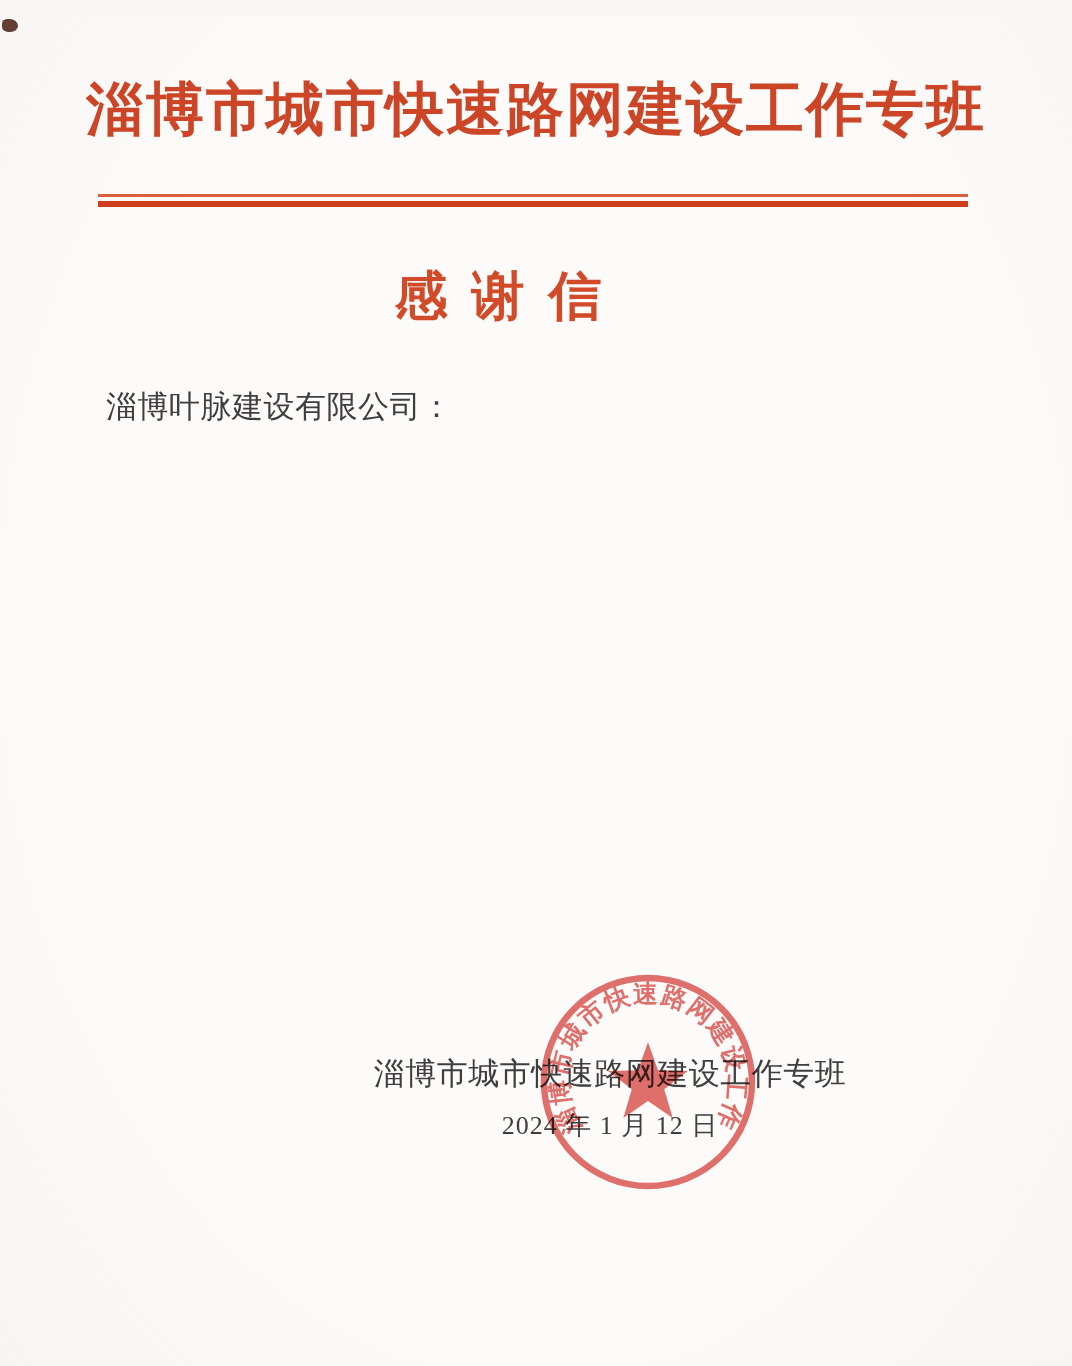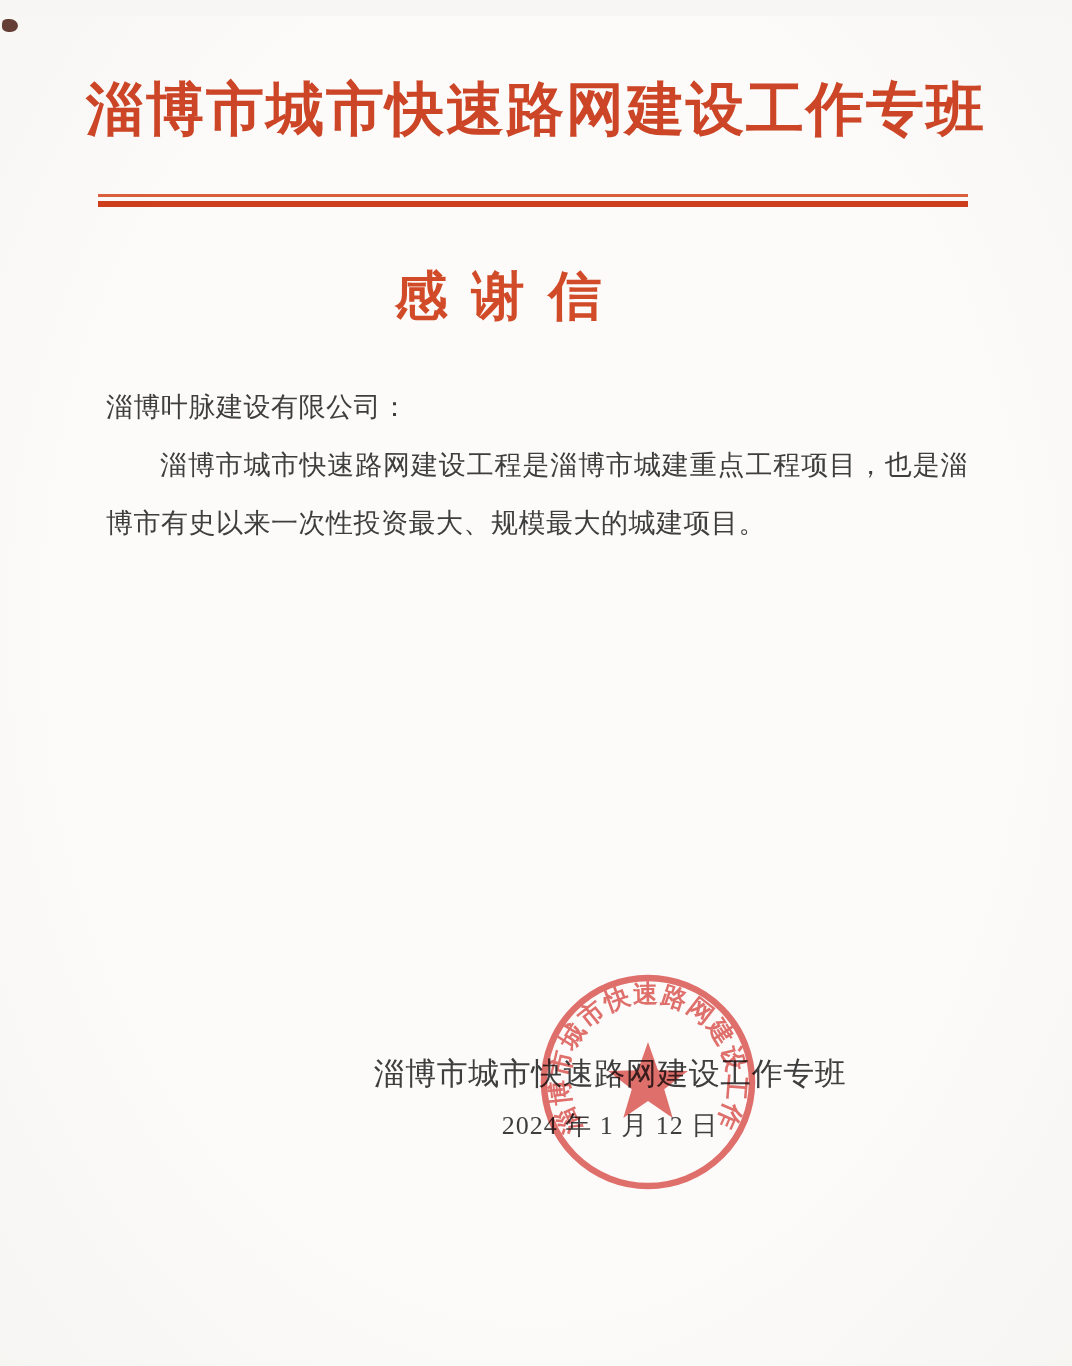--- a/index.html
+++ b/index.html
@@ -69,21 +69,21 @@
     margin-left: -26px;
     color: #d14b29;
     line-height: 1.3;
     white-space: nowrap;
   }
   .letter-body {
     position: absolute;
     top: 362px;
     left: 106px;
     right: 104px;
-    font-size: 27px;
+    font-size: 31px;
     line-height: 58px;
     letter-spacing: 0.5px;
     color: #3e3e3e;
     text-align: justify;
   }
   .letter-body p {
     margin: 0;
     text-indent: 2em;
   }
   .letter-body .salutation {
@@ -133,21 +133,20 @@
   <div class="red-rule">
     <div class="thin"></div>
     <div class="gap"></div>
     <div class="thick"></div>
   </div>
 
   <div class="letter-title">感谢信</div>
 
   <div class="letter-body">
     <p class="salutation">淄博叶脉建设有限公司：</p>
-    <p>淄博市城市快速路网建设工程是淄博市城建重点工程项目，也是淄博市有史以来一次性投资最大、规模最大的城建项目。</p>
   </div>
 
   <div class="sign-block">
     <div class="sign-name">淄博市城市快速路网建设工作专班</div>
     <div class="sign-date">2024 年 1 月 12 日</div>
   </div>
 
   <svg class="seal" viewBox="0 0 224 224" aria-hidden="true">
     <circle cx="112" cy="112" r="104" fill="none" stroke="#dc514d" stroke-width="6.5"></circle>
     <path fill="#dc514d" d="M112,72 L122,100.2 L151.9,101 L128.2,119.3 L136.7,148 L112,131 L87.3,148 L95.8,119.3 L72.1,101 L102,100.2 Z"></path>

